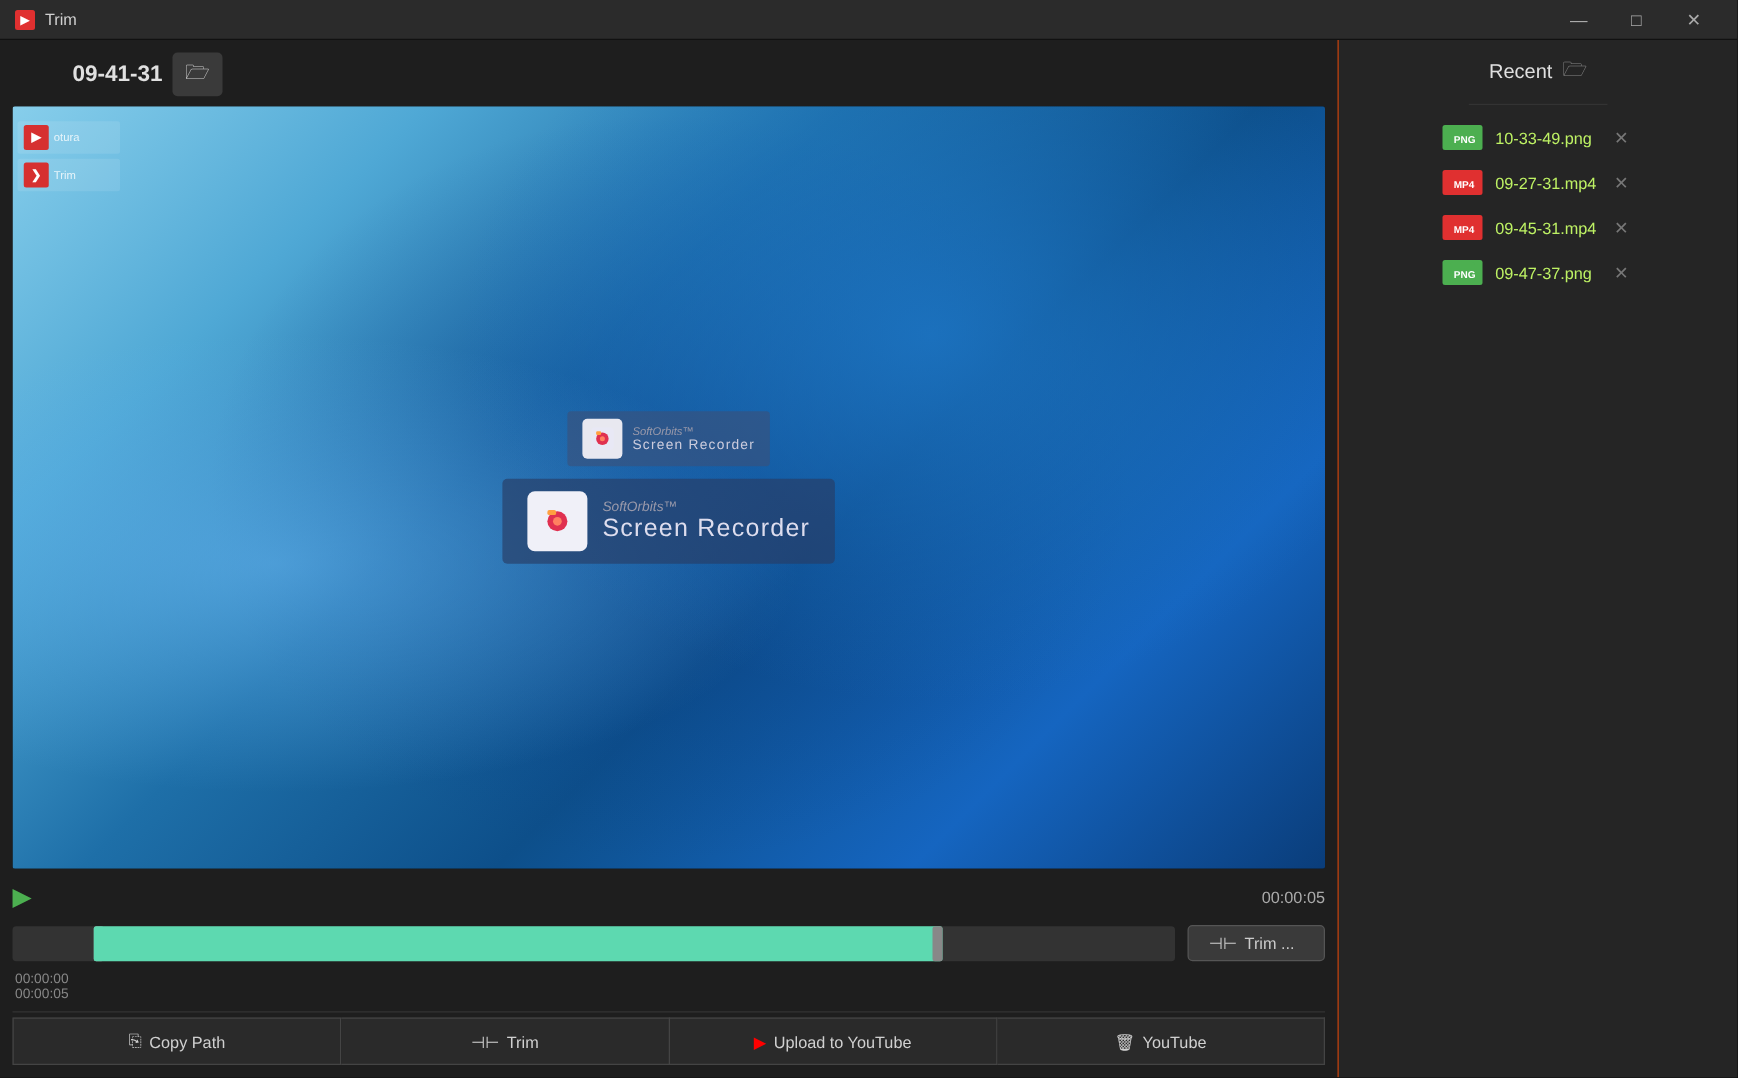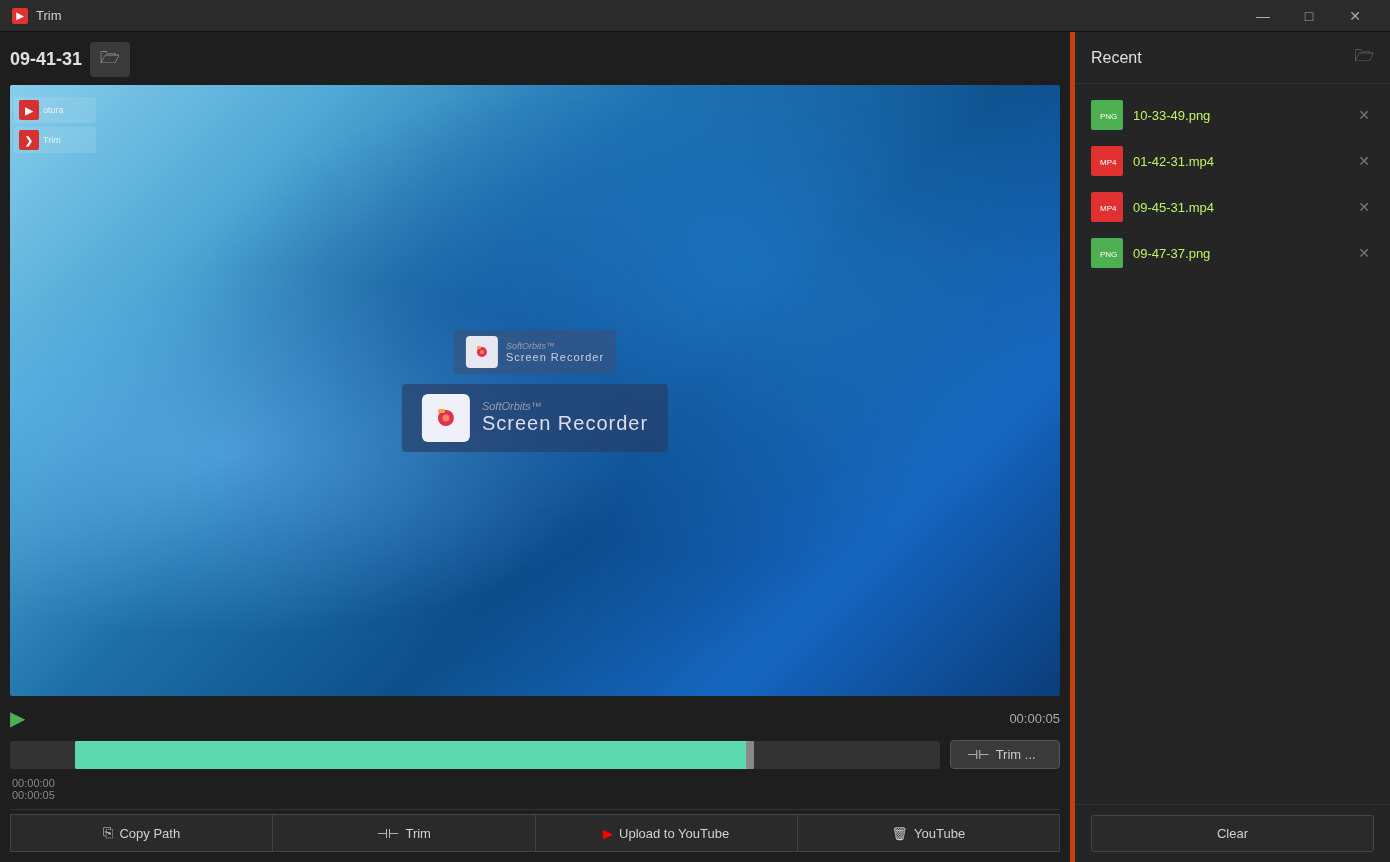--- a/index.html
+++ b/index.html
@@ -73,20 +73,21 @@
       padding: 10px;
       gap: 8px;
       background: #1e1e1e;
     }
 
     
     .filename-row {
       display: flex;
       align-items: center;
       gap: 8px;
+      margin-left: 48px;
     }
     .filename-text {
       font-size: 18px;
       font-weight: 600;
       color: #e0e0e0;
     }
     .folder-btn {
       background: #3a3a3a;
       border: none;
       color: #ccc;
@@ -312,24 +313,25 @@
       align-items: center;
       justify-content: center;
       gap: 6px;
     }
     .action-btn + .action-btn { border-left: none; }
 
     
     .right-panel {
       width: 320px;
       background: #252525;
-      border-left: 5px solid #c2410c;
+      border-left: 1px solid #c2410c;
       display: flex;
       flex-direction: column;
       flex-shrink: 0;
+      align-items: center;
     }
     .recent-header {
       display: flex;
       align-items: center;
       gap: 8px;
       padding: 12px 16px;
       border-bottom: 1px solid #333;
     }
     .recent-title {
       font-size: 16px;
@@ -353,28 +355,28 @@
     }
     .recent-item {
       display: flex;
       align-items: center;
       gap: 10px;
       padding: 8px 16px;
       cursor: pointer;
     }
     .recent-item-thumb {
       width: 32px;
-      height: 30px;
+      height: 20px;
       border-radius: 2px;
       display: flex;
       align-items: center;
       justify-content: center;
       font-size: 10px;
       color: white;
-      font-weight: normal;
+      font-weight: bold;
       flex-shrink: 0;
     }
     .thumb-green { background: #4caf50; }
     .thumb-red { background: #e03030; }
     .recent-item-name {
       flex: 1;
       font-size: 13px;
       color: #bef264;
       white-space: nowrap;
       overflow: hidden;
@@ -550,21 +552,21 @@
         <button class="recent-item-close">✕</button>
       </div>
 
       <div class="recent-item">
         <div class="recent-item-thumb thumb-red">
           <svg width="20" height="16" viewBox="0 0 20 16">
               <rect width="20" height="16" fill="#e03030" rx="2"></rect>
               <text x="3" y="12" fill="white" font-size="8">MP4</text>
             </svg>
         </div>
-        <span class="recent-item-name">01-42-31.mp4</span>
+        <span class="recent-item-name">09-27-31.mp4</span>
         <button class="recent-item-close">✕</button>
       </div>
 
       <div class="recent-item">
         <div class="recent-item-thumb thumb-red">
           <svg width="20" height="16" viewBox="0 0 20 16">
               <rect width="20" height="16" fill="#e03030" rx="2"></rect>
               <text x="3" y="12" fill="white" font-size="8">MP4</text>
             </svg>
         </div>
@@ -578,19 +580,16 @@
               <rect width="20" height="16" fill="#4caf50" rx="2"></rect>
               <text x="3" y="12" fill="white" font-size="8">PNG</text>
             </svg>
         </div>
         <span class="recent-item-name">09-47-37.png</span>
         <button class="recent-item-close">✕</button>
       </div>
 
     </div>
 
-    <div class="clear-btn-area">
-      <button class="clear-btn">Clear</button>
-    </div>
 
   </div>
 
 </div>
 
 </body></html>

